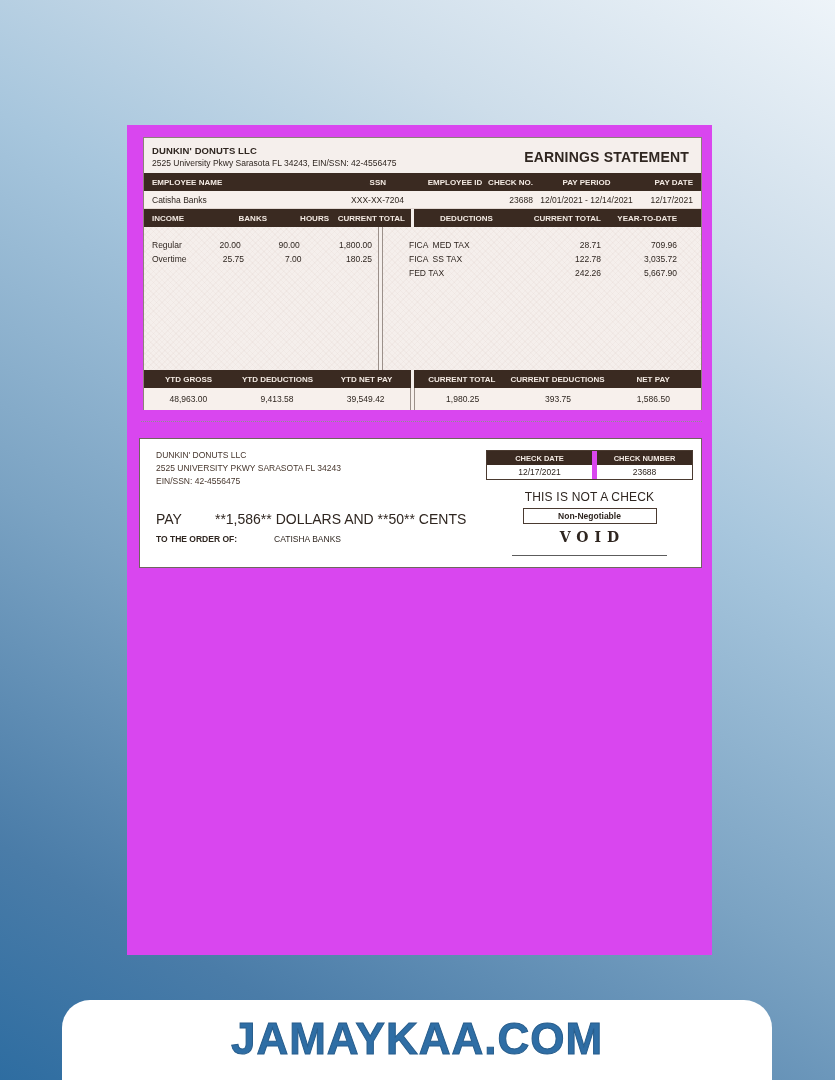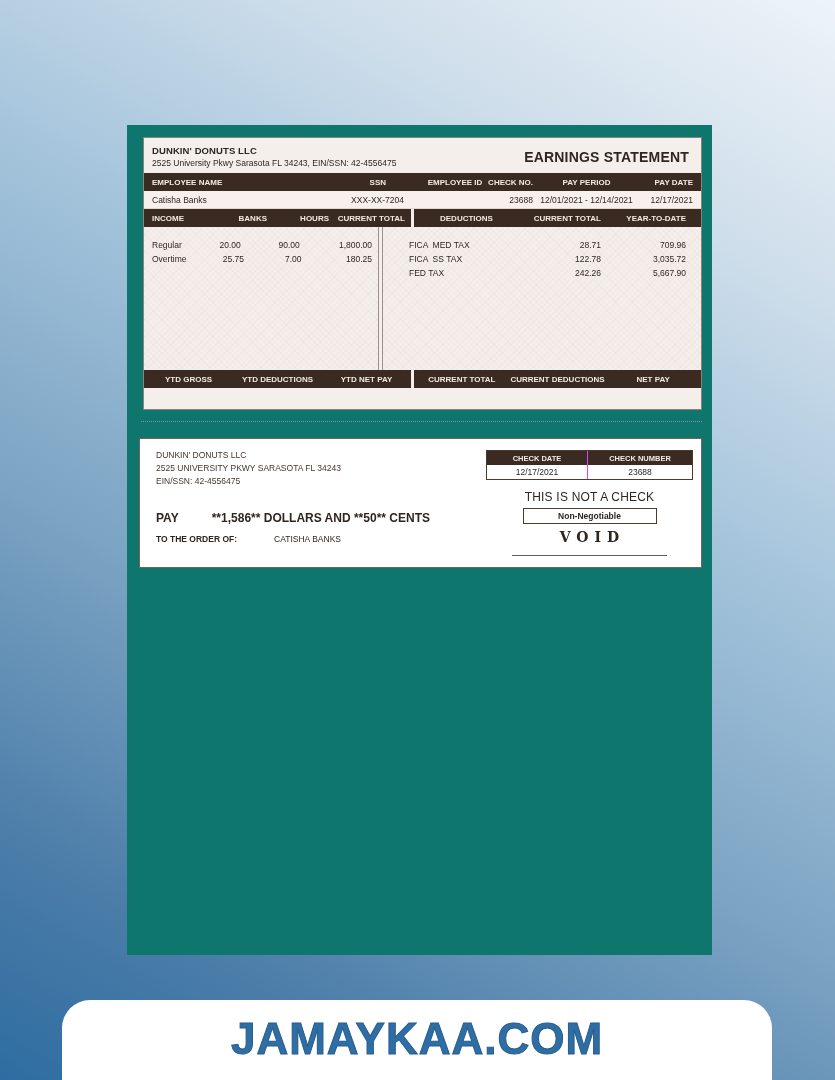--- a/index.html
+++ b/index.html
@@ -5,21 +5,21 @@
   * { margin:0; padding:0; box-sizing:border-box; }
   html,body { width:835px; height:1080px; }
   body {
     font-family:"Liberation Sans", sans-serif;
     background:linear-gradient(210deg,#eef4f9 0%,#cdddea 20%,#a7c6dd 38%,#7ba3c3 62%,#4a7ca8 85%,#2e6da1 100%);
     position:relative; overflow:hidden;
     -webkit-font-smoothing:antialiased;
   }
   .page {
     position:absolute; left:127px; top:125px; width:585px; height:830px;
-    background:#0f766e;
+    background:#d946ef;
   }
   
   .stub {
     position:absolute; left:16px; top:12px; width:559px; height:273px;
     border:1px solid #8c8178; background:#f5efec;
     color:#2f2620;
   }
   .hatch {
     background-image:
       repeating-linear-gradient(45deg, rgba(190,160,150,0.07) 0 1px, transparent 1px 4px),
@@ -45,52 +45,52 @@
   .sec-bars .bar, .tot-bars .bar { display:flex; align-items:center; }
   .bar-left { width:267px; margin-right:3px; }
   .bar-right { flex:1; }
   .inc-cols, .inc-row { display:flex; align-items:center; width:100%; }
   .c-label { flex:1; padding-left:8px; text-align:left; }
   .c-rate { width:62px; text-align:right; }
   .c-hours { width:62px; text-align:right; }
   .c-ct { width:82px; text-align:right; padding-right:6px; }
   .d-label { flex:1; padding-left:26px; text-align:left; white-space:pre; }
   .d-cur { width:90px; text-align:right; }
-  .d-ytd { width:100px; text-align:right; padding-right:15px; }
+  .d-ytd { width:100px; text-align:right; padding-right:24px; }
   
   .body-row { display:flex; height:143px; }
   .body-box-left { width:235px; margin-right:3px; border-right:1px solid #9b908a; padding-top:11px; }
   .body-box-right { flex:1; border-left:1px solid #9b908a; padding-top:11px; }
   .inc-row, .ded-row { height:14px; font-size:8.5px; }
   .ded-row { display:flex; align-items:center; }
   
   .tot-cell { flex:1; text-align:center; }
   .tot-vals { display:flex; height:22px; background:#f7f0ec; font-size:8.5px; }
   .tot-vals .tv-left { width:267px; margin-right:3px; border-right:1px solid #9b908a; display:flex; align-items:center; }
   .tot-vals .tv-right { flex:1; border-left:1px solid #9b908a; display:flex; align-items:center; }
   
   .dotted { position:absolute; left:14px; top:296px; width:561px; border-top:1.5px dotted #8f8f8f; }
   
   .check {
     position:absolute; left:12px; top:313px; width:563px; height:130px;
     border:1px solid #6f655e; background:#ffffff; color:#2f2620;
   }
   .chk-company { position:absolute; left:16px; top:10px; font-size:8.5px; line-height:13px; color:#46362c; }
-  .chk-pay-row { position:absolute; left:16px; top:72px; font-size:12px; font-weight:bold; display:flex; }
+  .chk-pay-row { position:absolute; left:16px; top:72px; font-size:14px; font-weight:normal; display:flex; }
   .chk-pay-amount { margin-left:33px; }
   .chk-order-row { position:absolute; left:16px; top:95px; font-size:8.5px; display:flex; }
   .chk-order-label { font-weight:bold; }
   .chk-payee { margin-left:37px; }
   .chk-right { position:absolute; left:346px; top:11px; width:207px; display:flex; flex-direction:column; align-items:center; }
   .chk-table { width:207px; border:1px solid #4a3a30; }
   .chk-table .hrow { display:flex; height:14px; }
   .chk-table .hrow div { font-size:7.5px; font-weight:bold; display:flex; align-items:center; justify-content:center; }
   .chk-table .vrow { display:flex; height:14px; background:#fff; }
   .chk-table .vrow div { font-size:8.5px; display:flex; align-items:center; justify-content:center; }
-  .cd-col { width:101px; border-right:1px solid #d946ef; }
+  .cd-col { width:110px; border-right:5px solid #d946ef; }
   .cn-col { flex:1; }
   .not-a-check { margin-top:10px; font-size:12px; letter-spacing:.2px; }
   .non-neg { margin-top:4px; width:134px; height:16px; border:1.5px solid #4a3a30; display:flex; align-items:center; justify-content:center; font-size:8.5px; font-weight:bold; }
   .void { margin-top:5px; font-family:"DejaVu Serif", serif; font-weight:bold; font-size:14px; letter-spacing:6px; padding-left:6px; }
   .sig-line { margin-top:10px; width:155px; border-top:1.5px solid #5c5c5c; }
   
   .banner {
     position:absolute; left:62px; top:1000px; width:710px; height:90px;
     background:#ffffff; border-radius:28px 28px 0 0;
     display:flex; align-items:flex-start; justify-content:center;
@@ -187,20 +187,32 @@
         <span class="tot-cell">YTD DEDUCTIONS</span>
         <span class="tot-cell">YTD NET PAY</span>
       </div>
       <div class="bar bar-right darkbar">
         <span class="tot-cell">CURRENT TOTAL</span>
         <span class="tot-cell">CURRENT DEDUCTIONS</span>
         <span class="tot-cell">NET PAY</span>
       </div>
     </div>
 
+    <div class="tot-vals">
+      <div class="tv-left">
+        <span class="tot-cell">48,963.00</span>
+        <span class="tot-cell">9,413.58</span>
+        <span class="tot-cell">39,549.42</span>
+      </div>
+      <div class="tv-right">
+        <span class="tot-cell">1,980.25</span>
+        <span class="tot-cell">393.75</span>
+        <span class="tot-cell">1,586.50</span>
+      </div>
+    </div>
   </div>
 
   <div class="dotted"></div>
 
   <div class="check">
     <div class="chk-company">
       <div>DUNKIN' DONUTS LLC</div>
       <div>2525 UNIVERSITY PKWY SARASOTA FL 34243</div>
       <div>EIN/SSN: 42-4556475</div>
     </div>

